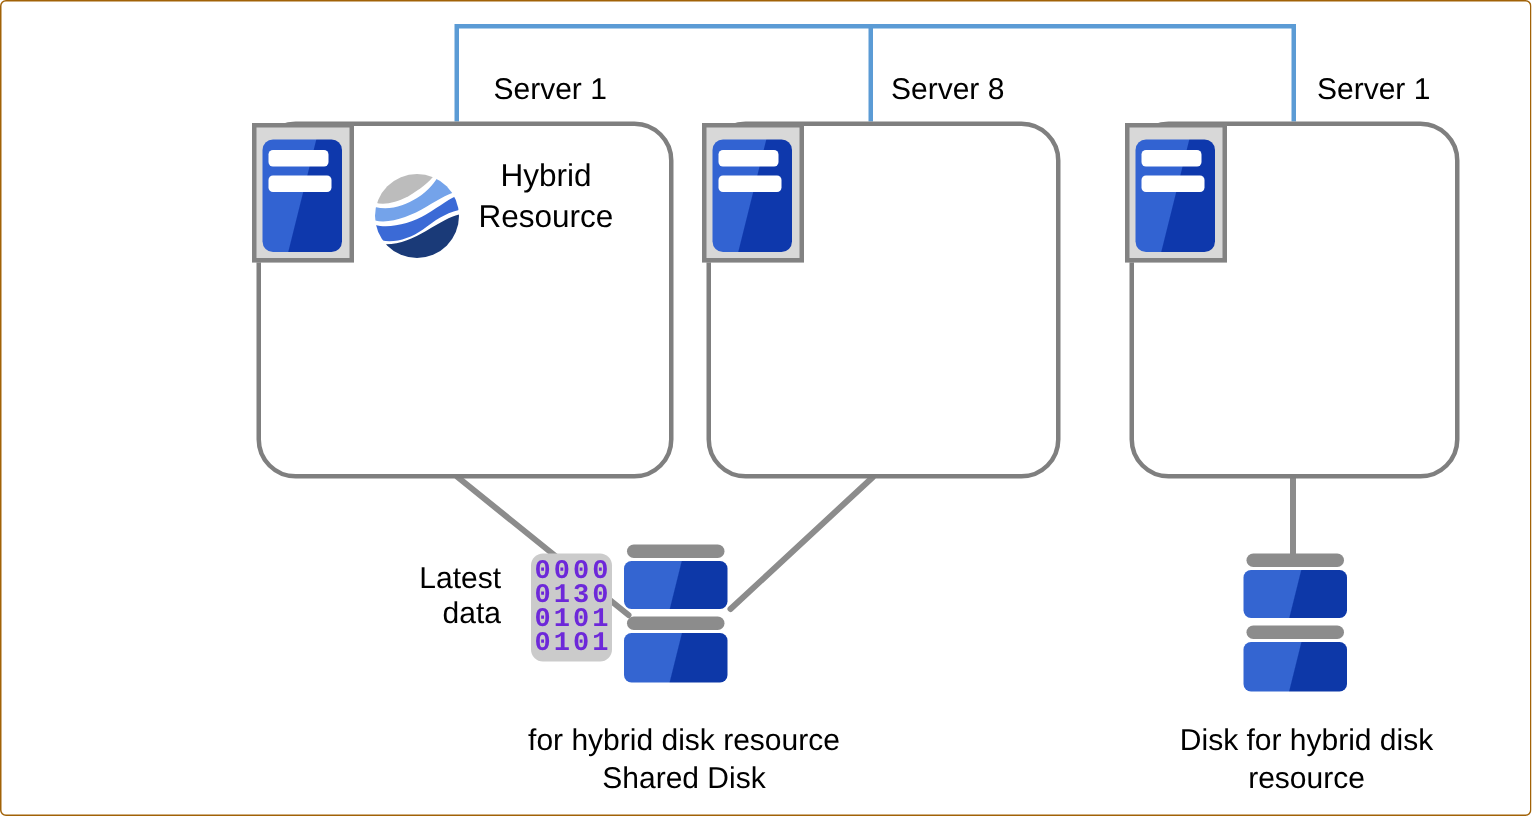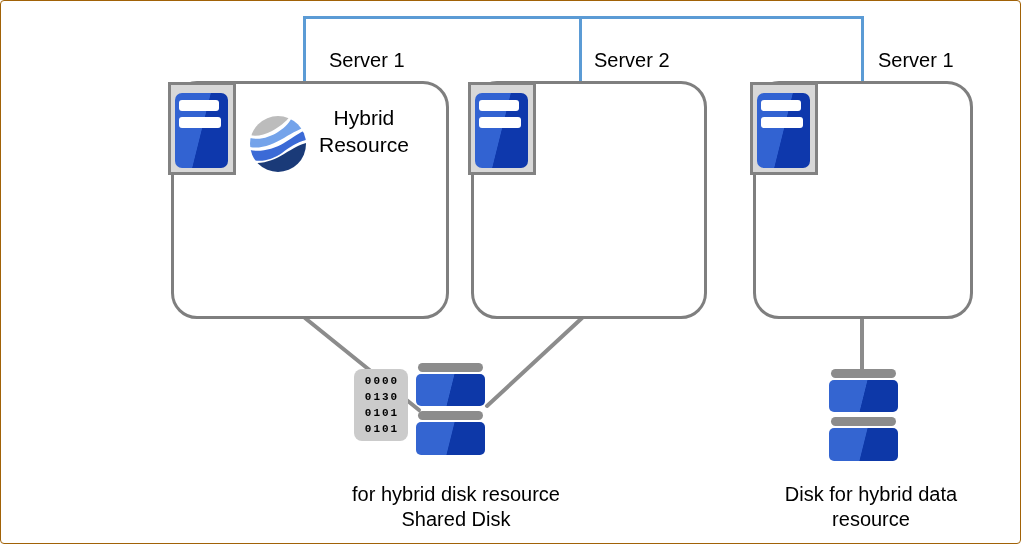--- a/index.html
+++ b/index.html
@@ -42,21 +42,21 @@
 
   .latest-data{
     position:absolute;left:240px;top:374px;width:93px;z-index:4;
     font-size:20px;line-height:23px;text-align:right;
   }
 
   .binary{
     position:absolute;left:353px;top:368px;width:54px;height:72px;z-index:4;
     background:var(--binary-bg,#cbcbcb);border-radius:8px;
     font-family:"Liberation Mono","DejaVu Sans Mono",monospace;font-weight:bold;
-    font-size:11px;line-height:16px;letter-spacing:2px;color:#000000;
+    font-size:18px;line-height:16px;letter-spacing:2px;color:#6d28d9;
     text-align:center;padding-top:4px;box-sizing:border-box;text-indent:2px;
   }
 
   .disk{position:absolute;width:69px;z-index:4;}
   .dbar{height:9px;margin:0 2px;border-radius:4.5px;background:var(--connector-gray,#8c8c8c);}
   .dbox{
     height:32px;border-radius:5px;margin-top:2px;
     background:linear-gradient(104deg,var(--disk-blue-light,#3465d1) 49.5%,var(--disk-blue-dark,#0d38a8) 50.5%);
   }
   .dbar.mid{margin-top:5px;}
@@ -72,21 +72,21 @@
 <div class="canvas">
 
   <svg class="lines" width="1019" height="542" viewBox="0 0 1019 542">
     <path class="blue-link" d="M303.5,80 L303.5,16.5 L861.5,16.5 L861.5,80 M579.5,16.5 L579.5,80"></path>
     <path class="gray-link" d="M304,317 L418,409"></path>
     <path class="gray-link" d="M581,317 L486,405"></path>
     <path class="gray-link" d="M861,317 L861,371"></path>
   </svg>
 
   <div class="server-label" style="left:328px">Server 1</div>
-  <div class="server-label" style="left:593px">Server 2</div>
+  <div class="server-label" style="left:593px">Server 8</div>
   <div class="server-label" style="left:877px">Server 1</div>
 
   <div class="server-box" style="left:170px;width:272px"></div>
   <div class="server-box" style="left:470px;width:230px"></div>
   <div class="server-box" style="left:752px;width:214px"></div>
 
   <div class="server-frame" style="left:167px">
     <div class="chassis">
       <div class="slot s1"></div>
       <div class="slot s2"></div>
@@ -117,20 +117,24 @@
       <path class="logo-mb" d="M0,34 C10,36.5 24,33 34,27 C44,21 50,16 56,14 V24 C46,26.5 40,31 32,37 C22,44 10,47 0,43 Z"></path>
       <path class="logo-navy" d="M0,46 C12,49 24,44 34,38 C44,32 50,28.5 56,27 V56 H0 Z"></path>
     </g>
   </svg>
 
   <div class="hdr-label">
     <div>Hybrid</div>
     <div>Resource</div>
   </div>
 
+  <div class="latest-data">
+    <div>Latest</div>
+    <div>data</div>
+  </div>
 
   <div class="binary">
     <div>0000</div>
     <div>0130</div>
     <div>0101</div>
     <div>0101</div>
   </div>
 
   <div class="disk" style="left:415px;top:362px">
     <div class="dbar"></div>
@@ -144,17 +148,17 @@
     <div class="dbox"></div>
     <div class="dbar mid"></div>
     <div class="dbox b2"></div>
   </div>
 
   <div class="caption shared">
     <div>for hybrid disk resource</div>
     <div>Shared Disk</div>
   </div>
   <div class="caption hybrid">
-    <div>Disk for hybrid data</div>
+    <div>Disk for hybrid disk</div>
     <div>resource</div>
   </div>
 
 </div>
 
 </body></html>

